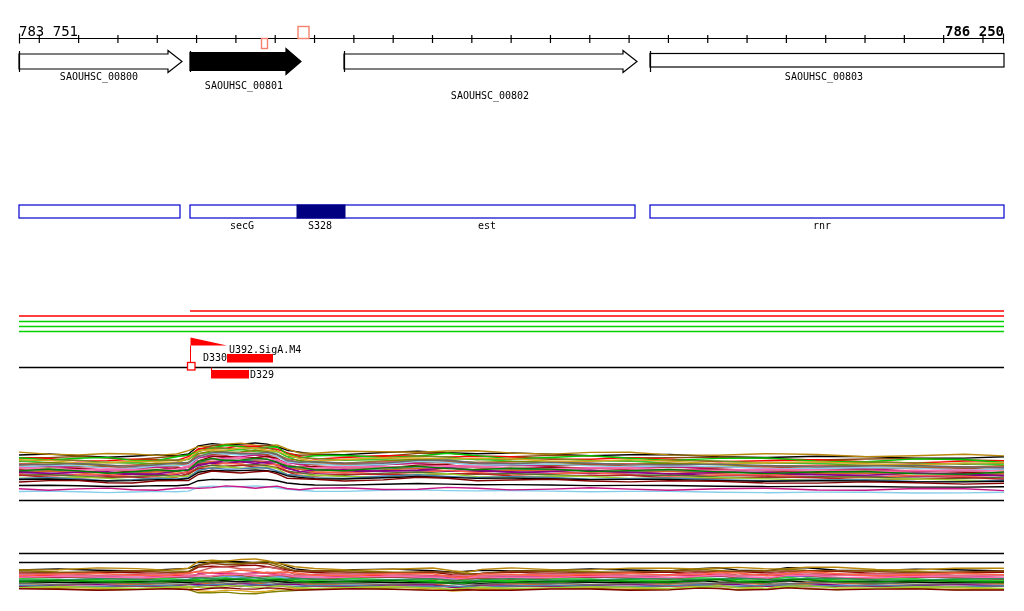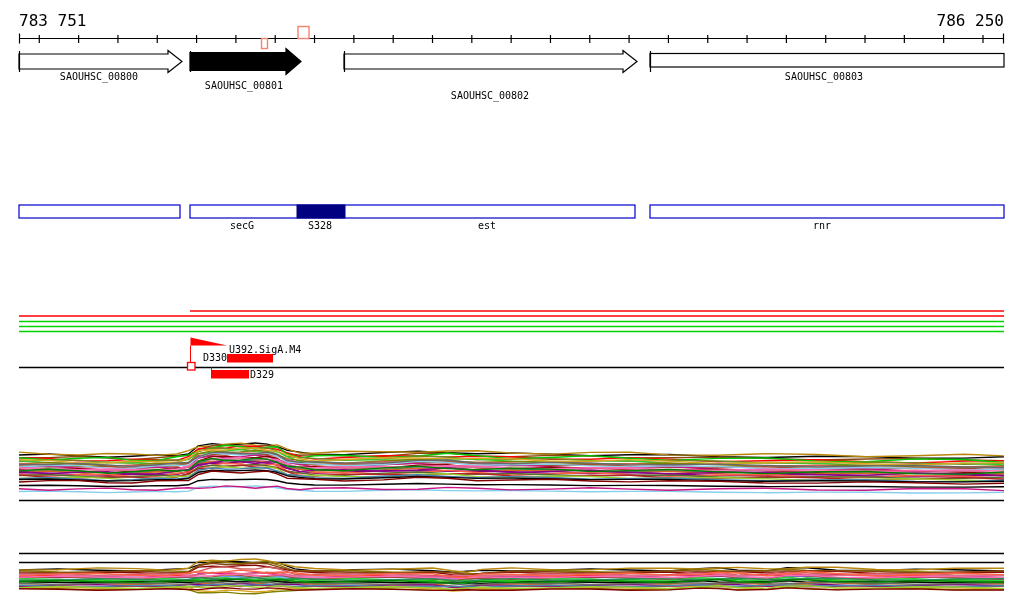--- a/index.html
+++ b/index.html
@@ -1,20 +1,20 @@
 <!DOCTYPE html>
 <html><head>
 <meta charset="utf-8">
 <style>
   html,body{margin:0;padding:0;background:#fff;}
   .canvas{position:relative;width:1024px;height:611px;background:#fff;overflow:hidden;
           font-family:"DejaVu Sans Mono",monospace;}
-  .coord{position:absolute;top:11px;font-size:16px;color:#000;white-space:pre;}
+  .coord{position:absolute;top:23px;font-size:14px;color:#000;white-space:pre;}
   .coord.left{left:19px;}
-  .coord.right{right:20px;text-align:left;}
+  .coord.right{right:20px;text-align:left;font-weight:bold;}
   svg.scene{position:absolute;left:0;top:0;}
   svg.scene text{font-family:"DejaVu Sans Mono",monospace;font-size:10px;fill:#000;}
 </style>
 </head>
 <body>
 
 <div class="canvas">
   <div class="coord left">783 751</div>
   <div class="coord right">786 250</div>
   <svg class="scene" id="scene" width="1024" height="611" viewBox="0 0 1024 611">

